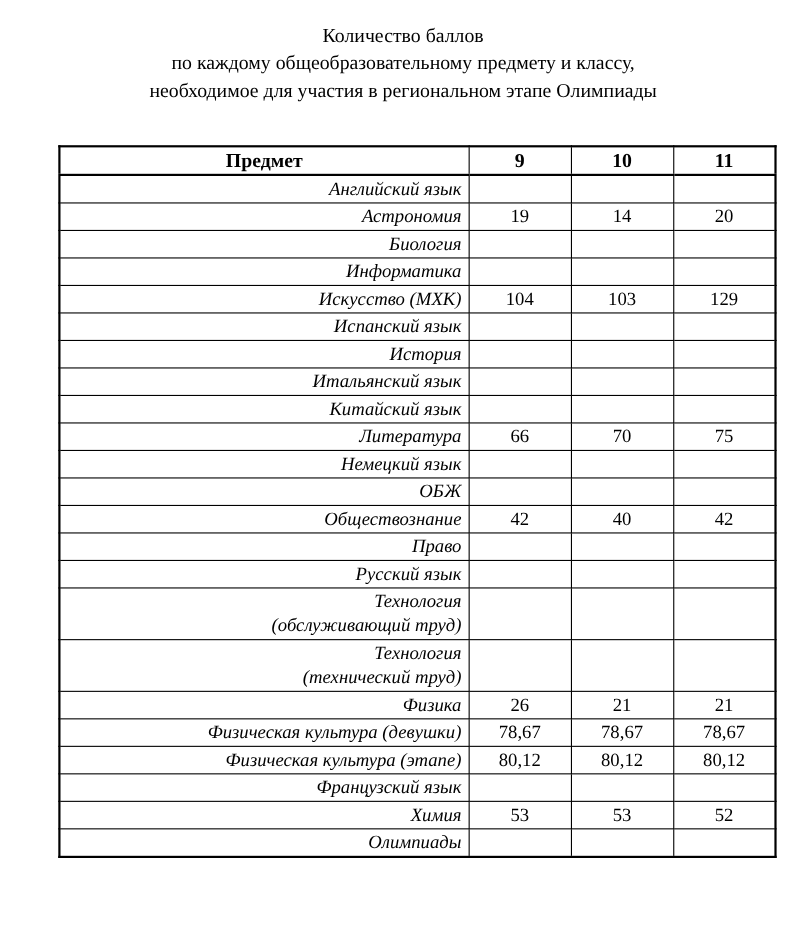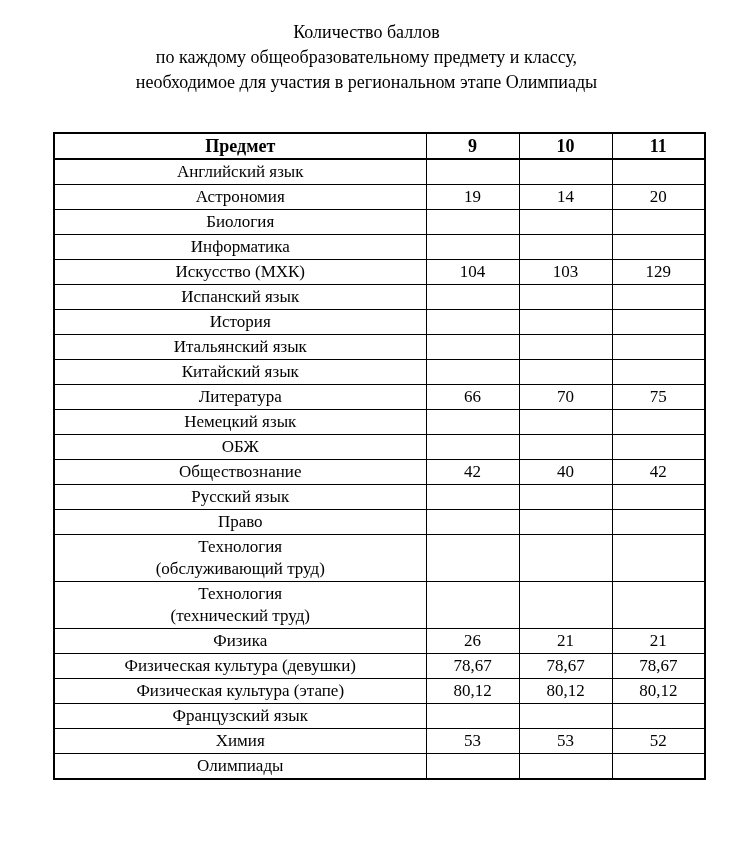--- a/index.html
+++ b/index.html
@@ -44,22 +44,23 @@
     overflow: hidden;
   }
   thead th {
     border-bottom: 2px solid #000000;
     font-size: 18px;
     font-weight: bold;
     text-align: center;
     padding: 1px 2px;
   }
   td.cell-subject {
-    text-align: center;
+    text-align: right;
     white-space: pre-line;
+    font-style: italic;
   }
   td.cell-grade {
     text-align: center;
   }
 </style>
 </head>
 <body>
 
 <div class="page">
 
@@ -157,27 +158,27 @@
           <td class="cell-grade"></td>
           <td class="cell-grade"></td>
         </tr>
         <tr>
           <td class="cell-subject">Обществознание</td>
           <td class="cell-grade">42</td>
           <td class="cell-grade">40</td>
           <td class="cell-grade">42</td>
         </tr>
         <tr>
+          <td class="cell-subject">Право</td>
+          <td class="cell-grade"></td>
+          <td class="cell-grade"></td>
+          <td class="cell-grade"></td>
+        </tr>
+        <tr>
           <td class="cell-subject">Русский язык</td>
-          <td class="cell-grade"></td>
-          <td class="cell-grade"></td>
-          <td class="cell-grade"></td>
-        </tr>
-        <tr>
-          <td class="cell-subject">Право</td>
           <td class="cell-grade"></td>
           <td class="cell-grade"></td>
           <td class="cell-grade"></td>
         </tr>
         <tr>
           <td class="cell-subject">Технология
 (обслуживающий труд)</td>
           <td class="cell-grade"></td>
           <td class="cell-grade"></td>
           <td class="cell-grade"></td>

